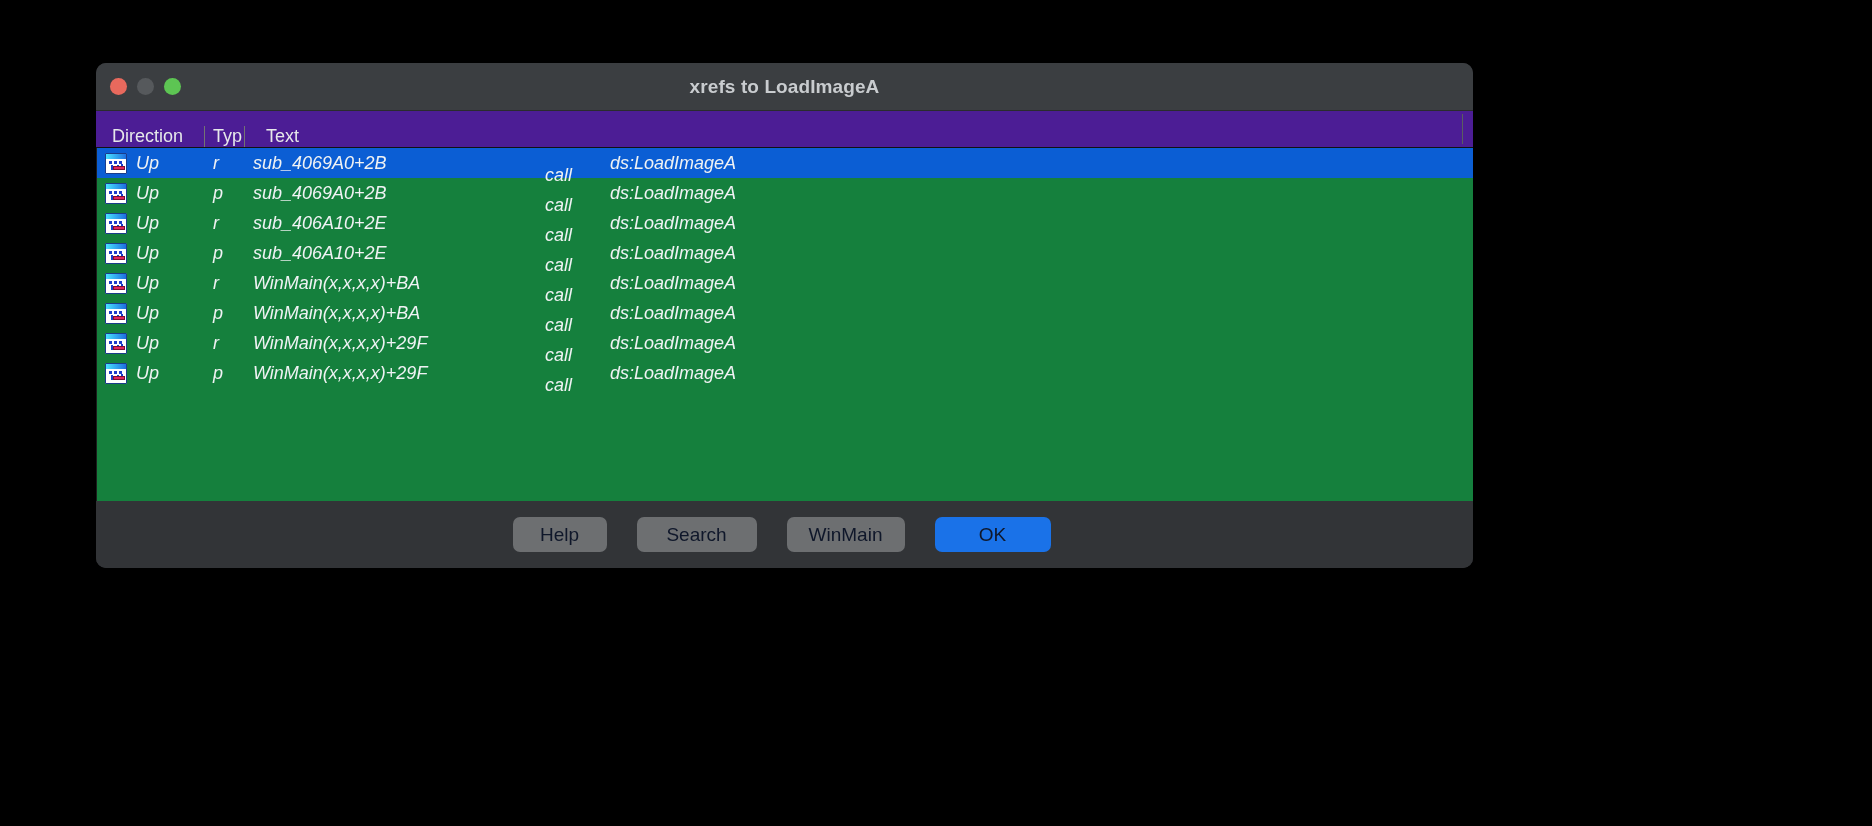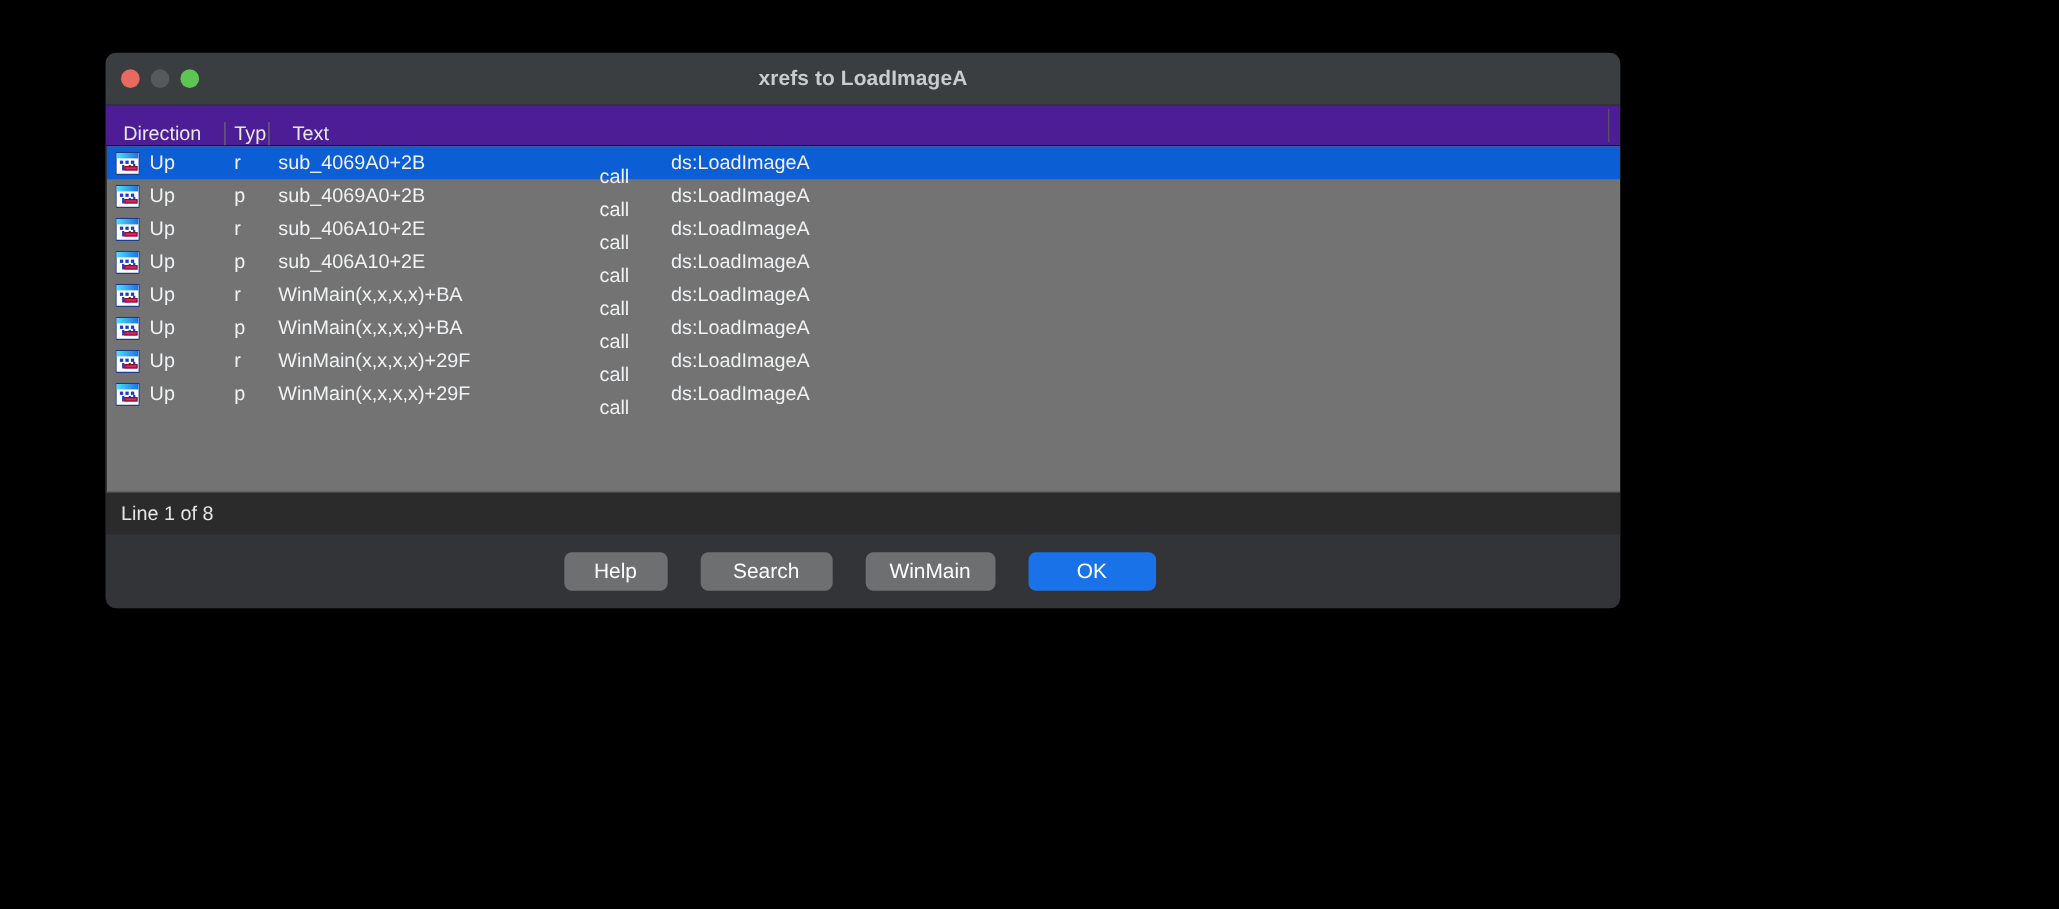--- a/index.html
+++ b/index.html
@@ -13,21 +13,21 @@
     height: 826px;
     font-family: "Liberation Sans", sans-serif;
     overflow: hidden;
     position: relative;
   }
 
   
   .window {
     position: absolute;
     left: 96px;
-    top: 48px;
+    top: 63px;
     width: 1377px;
     height: 505px;
     background: #323437;
     border-radius: 10px;
     box-shadow: 0 10px 36px rgba(0,0,0,0.85);
     overflow: hidden;
     display: flex;
     flex-direction: column;
   }
 
@@ -103,24 +103,25 @@
     right: 10px;
     top: 3px;
     bottom: 3px;
     width: 1px;
     background: #5a5d60;
   }
 
   
   .list {
     flex: 1;
-    background: #737373;
+    background: #15803d;
     border-left: 1px solid #1d1d1d;
     overflow: hidden;
     position: relative;
+    font-style: italic;
   }
   .row {
     height: 30px;
     display: flex;
     align-items: center;
     padding-left: 8px;
     box-sizing: border-box;
     color: #f0f2f4;
     font-size: 18px;
     white-space: nowrap;
@@ -203,21 +204,21 @@
     justify-content: center;
     gap: 30px;
     padding-right: 6px;
   }
   .btn {
     min-width: 96px;
     height: 35px;
     border-radius: 7px;
     border: none;
     background: #6d6f71;
-    color: #ffffff;
+    color: #0f172a;
     font-size: 19px;
     font-family: "Liberation Sans", sans-serif;
     padding: 0 18px;
     cursor: pointer;
     line-height: 35px;
     text-align: center;
     box-sizing: border-box;
   }
   .btn.primary { background: #1a72e8; }
   .btn-help   { min-width: 94px; }
@@ -410,23 +411,20 @@
         </div>
         <div class="cell cell-type">p</div>
         <div class="cell cell-address">WinMain(x,x,x,x)+29F</div>
         <div class="cell cell-text">
           <span class="text-mnem">call</span>
           <span>ds:LoadImageA</span>
         </div>
       </div>
     </div>
 
-  <div class="statusbar">
-    <span>Line 1 of 8</span>
-  </div>
 
   <div class="buttonbar">
     <button class="btn btn-help">Help</button>
     <button class="btn btn-search">Search</button>
     <button class="btn btn-cancel">WinMain</button>
     <button class="btn primary btn-ok">OK</button>
   </div>
 
 </div>
 

